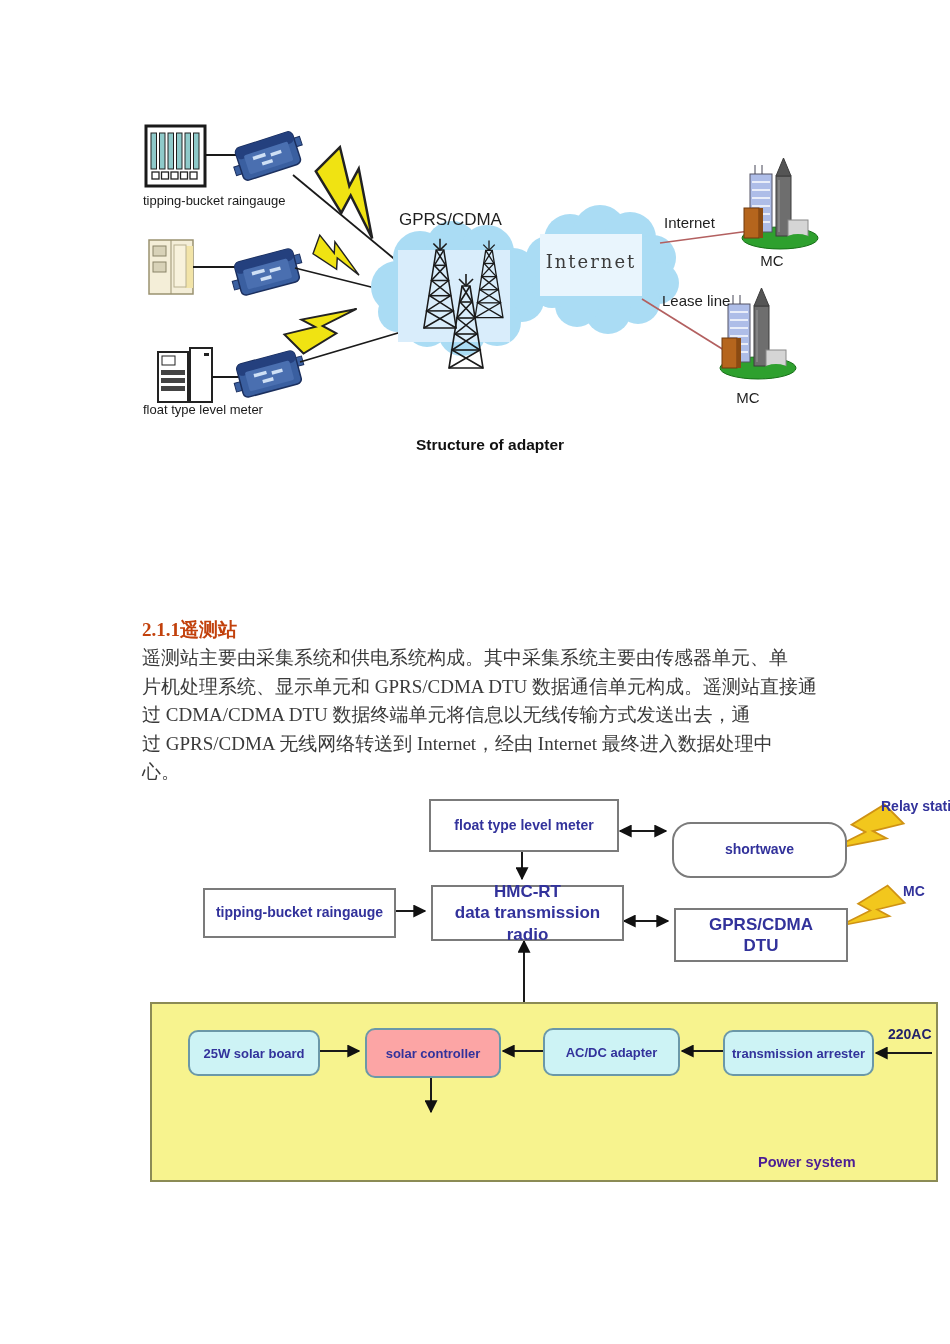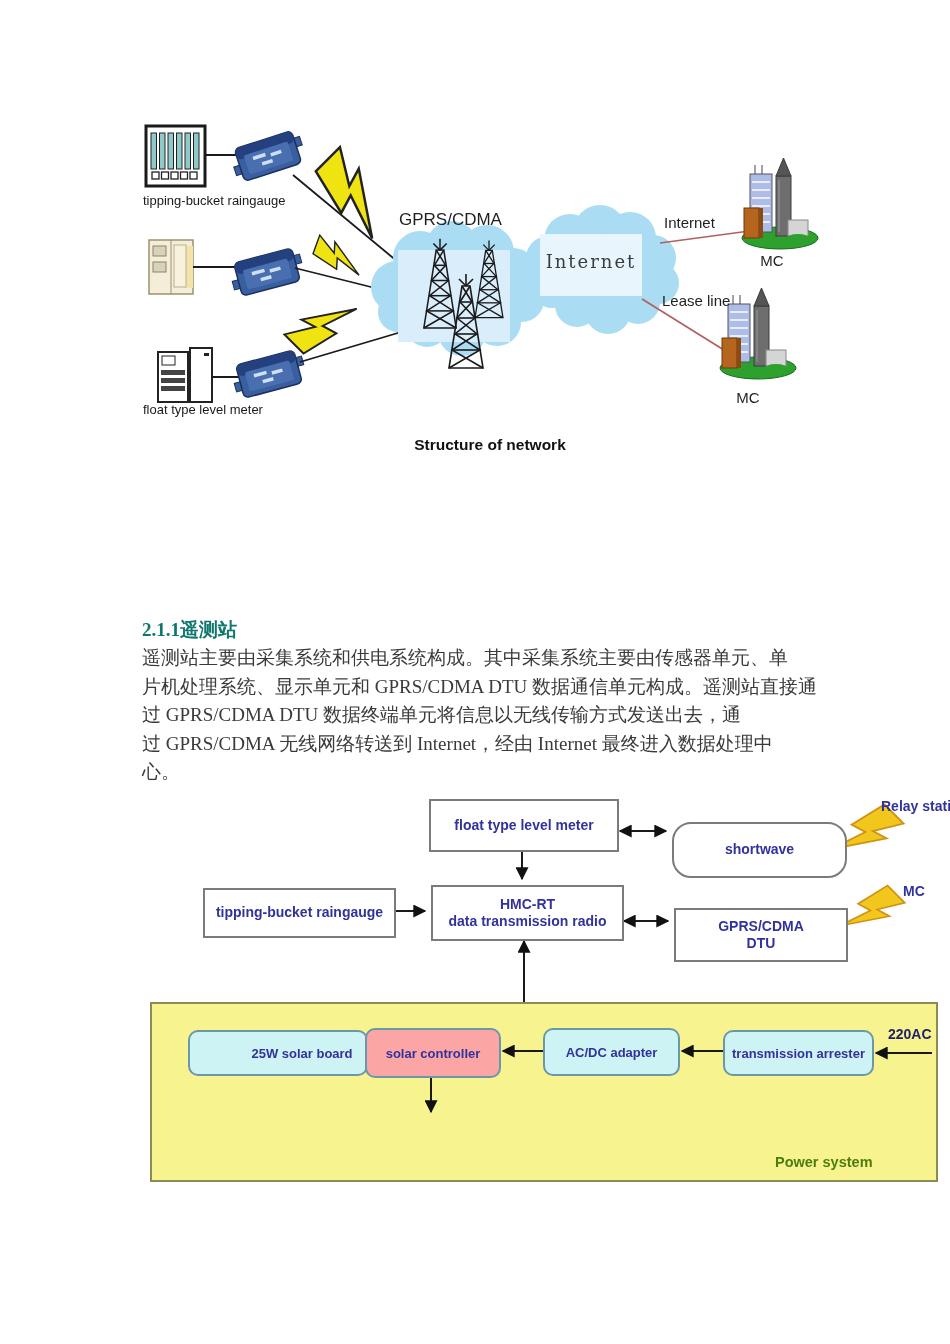--- a/index.html
+++ b/index.html
@@ -9,27 +9,27 @@
   
   .lbl{position:absolute;color:#1a1a1a;font-size:13px;white-space:nowrap;}
   .lbl-md{position:absolute;color:#1f1f1f;font-size:15px;white-space:nowrap;}
   .lbl-lg{position:absolute;color:#1f1f1f;font-size:17px;white-space:nowrap;}
   .cloud-word{position:absolute;font-family:"DejaVu Serif","Liberation Serif",serif;
         font-size:18px;letter-spacing:2px;color:#3c3c3c;text-align:center;}
   .caption{position:absolute;font-weight:bold;font-size:15.5px;color:#111;text-align:center;}
   
   .textblock{position:absolute;left:142px;top:615px;width:716px;
         font-family:"Liberation Serif","DejaVu Serif",serif;color:#3a3a3a;}
-  .tb-head{font-size:19px;font-weight:bold;color:#0f766e;line-height:29px;}
+  .tb-head{font-size:19px;font-weight:bold;color:#c2410c;line-height:29px;}
   .pline{font-size:19px;line-height:28.5px;white-space:nowrap;}
   
   .dbox{position:absolute;background:#ffffff;border:2px solid #7b7b7b;color:#32329b;
         font-weight:bold;font-size:14px;display:flex;flex-direction:column;
         align-items:center;justify-content:center;text-align:center;line-height:1.25;}
-  .dbox .sm{font-size:14px;}
+  .dbox .sm{font-size:17px;}
   .panel{position:absolute;border:2.5px solid #8b8b55;}
   .cbox{position:absolute;border:2px solid #6b98a8;border-radius:10px;color:#32329b;
         font-weight:bold;font-size:13px;display:flex;align-items:center;justify-content:center;
         text-align:center;}
   .blabel{position:absolute;font-weight:bold;font-size:14px;color:#32329b;white-space:nowrap;}
 </style>
 </head>
 <body>
 
 <div class="page">
@@ -201,47 +201,47 @@
   </svg>
 
   <div class="lbl" style="left:143px;top:193px;">tipping-bucket raingauge</div>
   <div class="lbl" style="left:143px;top:402px;">float type level meter</div>
   <div class="lbl-lg" style="left:399px;top:210px;">GPRS/CDMA</div>
   <div class="cloud-word" style="left:540px;top:251px;width:102px;">Internet</div>
   <div class="lbl-md" style="left:664px;top:214px;">Internet</div>
   <div class="lbl-md" style="left:662px;top:292px;">Lease line</div>
   <div class="lbl-md" style="left:750px;top:252px;width:44px;text-align:center;">MC</div>
   <div class="lbl-md" style="left:726px;top:389px;width:44px;text-align:center;">MC</div>
-  <div class="caption" style="left:330px;top:436px;width:320px;">Structure of network</div>
+  <div class="caption" style="left:330px;top:436px;width:320px;">Structure of adapter</div>
 
   <div class="textblock">
     <div class="tb-head">2.1.1遥测站</div>
     <div class="pline">遥测站主要由采集系统和供电系统构成。其中采集系统主要由传感器单元、单</div>
     <div class="pline">片机处理系统、显示单元和 GPRS/CDMA DTU 数据通信单元构成。遥测站直接通</div>
-    <div class="pline">过 GPRS/CDMA DTU 数据终端单元将信息以无线传输方式发送出去，通</div>
+    <div class="pline">过 CDMA/CDMA DTU 数据终端单元将信息以无线传输方式发送出去，通</div>
     <div class="pline">过 GPRS/CDMA 无线网络转送到 Internet，经由 Internet 最终进入数据处理中</div>
     <div class="pline">心。</div>
   </div>
 
   <div class="dbox" style="left:429px;top:799px;width:186px;height:49px;">float type level meter</div>
   <div class="dbox" style="left:672px;top:822px;width:171px;height:52px;border-radius:19px;">shortwave</div>
   <div class="dbox sm" style="left:203px;top:888px;width:189px;height:46px;">tipping-bucket raingauge</div>
   <div class="dbox" style="left:431px;top:885px;width:189px;height:52px;">
     <span class="sm">HMC-RT</span>
     <span class="sm">data transmission radio</span>
   </div>
   <div class="dbox" style="left:674px;top:908px;width:170px;height:50px;">
     <span class="sm">GPRS/CDMA</span>
     <span class="sm">DTU</span>
   </div>
 
   <div class="blabel" style="left:881px;top:798px;">Relay station</div>
   <div class="blabel" style="left:903px;top:883px;">MC</div>
 
-  <div class="cbox" style="left:188px;top:1030px;width:128px;height:42px;background:#cdf3f5;padding-left:48px;">25W solar board</div>
+  <div class="cbox" style="left:188px;top:1030px;width:128px;height:42px;background:#cdf3f5;">25W solar board</div>
   <div class="cbox" style="left:365px;top:1028px;width:132px;height:46px;background:#fca5a5;">solar controller</div>
   <div class="cbox" style="left:543px;top:1028px;width:133px;height:44px;background:#cdf3f5;">AC/DC adapter</div>
   <div class="cbox" style="left:723px;top:1030px;width:147px;height:42px;background:#cdf3f5;">transmission arrester</div>
 
   <div class="blabel" style="left:880px;top:1026px;color:#22226a;margin-left:8px;">220AC</div>
-  <div class="blabel" style="left:758px;top:1154px;font-size:14.5px;color:#4d7c0f;margin-left:17px;">Power system</div>
+  <div class="blabel" style="left:758px;top:1154px;font-size:14.5px;color:#4c1d95;">Power system</div>
 
 </div>
 
 </body></html>

